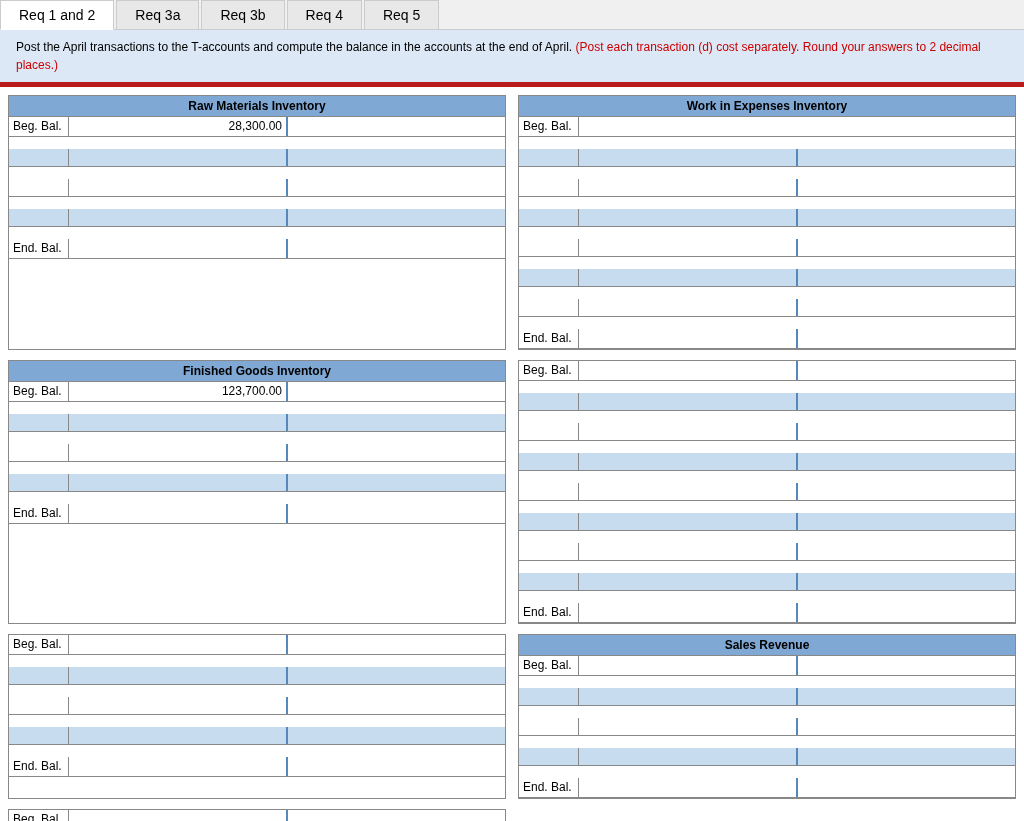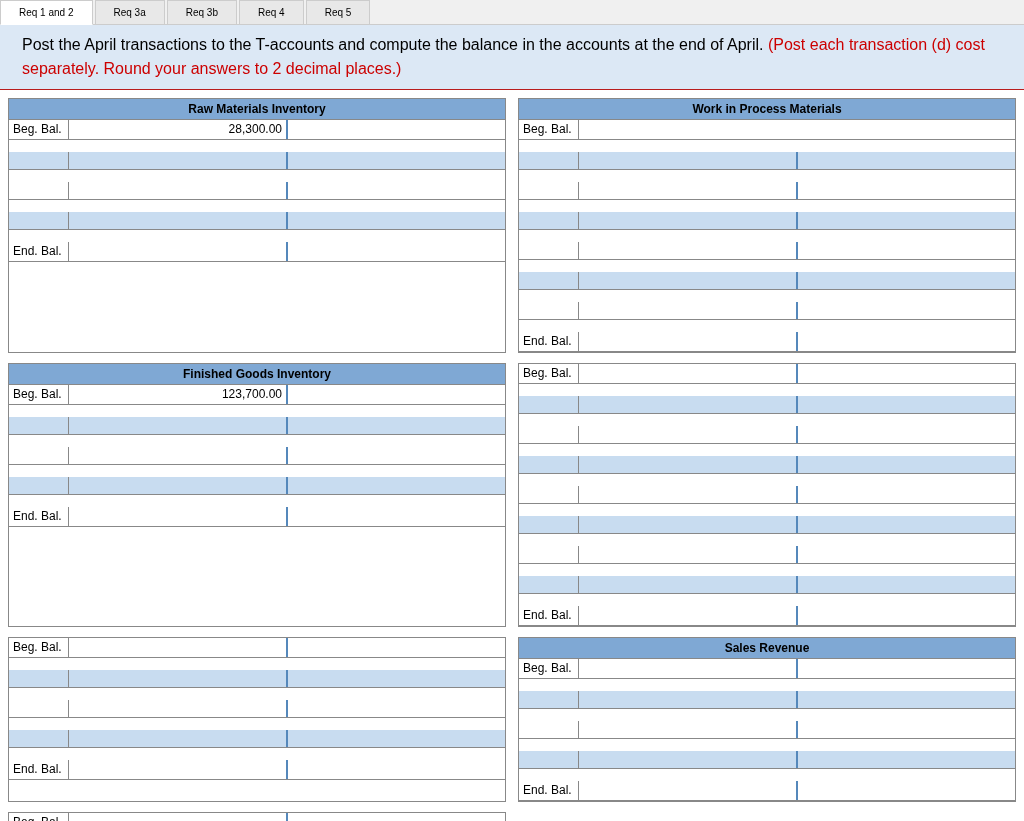--- a/index.html
+++ b/index.html
@@ -10,34 +10,34 @@
       border-bottom: 1px solid #ccc;
       background: #f0f0f0;
     }
     .tab {
       padding: 6px 18px;
       border: 1px solid #ccc;
       border-bottom: none;
       background: #e8e8e8;
       cursor: pointer;
       margin-right: 2px;
-      font-size: 10px;
+      font-size: 14px;
     }
     .tab.active {
       background: #fff;
       border-bottom: 1px solid #fff;
       margin-bottom: -1px;
     }
 
     .instructions {
       background: #dce8f5;
-      padding: 8px 22px;
-      font-size: 16px;
+      padding: 8px 16px;
+      font-size: 12px;
       line-height: 1.5;
-      border-bottom: 1px solid #b91c1c;
+      border-bottom: 5px solid #b91c1c;
     }
     .instructions .highlight {
       color: #cc0000;
     }
 
     .content {
       padding: 8px;
       display: grid;
       grid-template-columns: 1fr 1fr;
       gap: 10px 12px;
@@ -156,21 +156,21 @@
 
       <div class="t-row-data">
         <div class="cell-label">End. Bal.</div>
         <div class="cell-debit"><input class="input-cell" type="text" style=""></div>
         <div class="cell-credit"><input class="input-cell" type="text" style=""></div>
       </div>
     </div>
   </div>
 
   <div class="t-account">
-    <div class="t-account-header">Work in Process Materials</div>
+    <div class="t-account-header">Work in Expenses Inventory</div>
     <div class="t-account-body">
       <div class="t-row-data">
         <div class="cell-label">Beg. Bal.</div>
         <div class="cell-credit"><input class="input-cell" type="text" style=""></div>
       </div>
       <div class="spacer-row highlight-row">
         <div class="cell-label"></div>
           <div class="cell-debit"></div>
           <div class="cell-credit"></div>
       </div>

